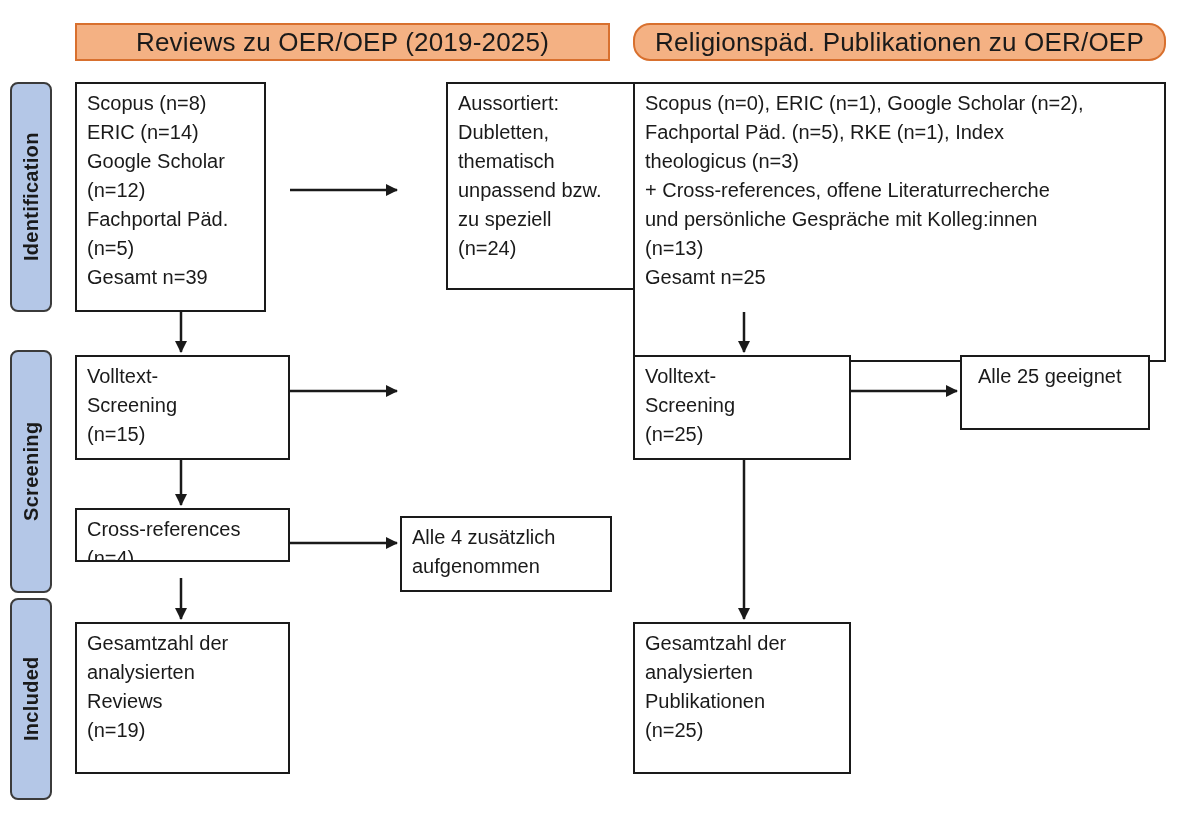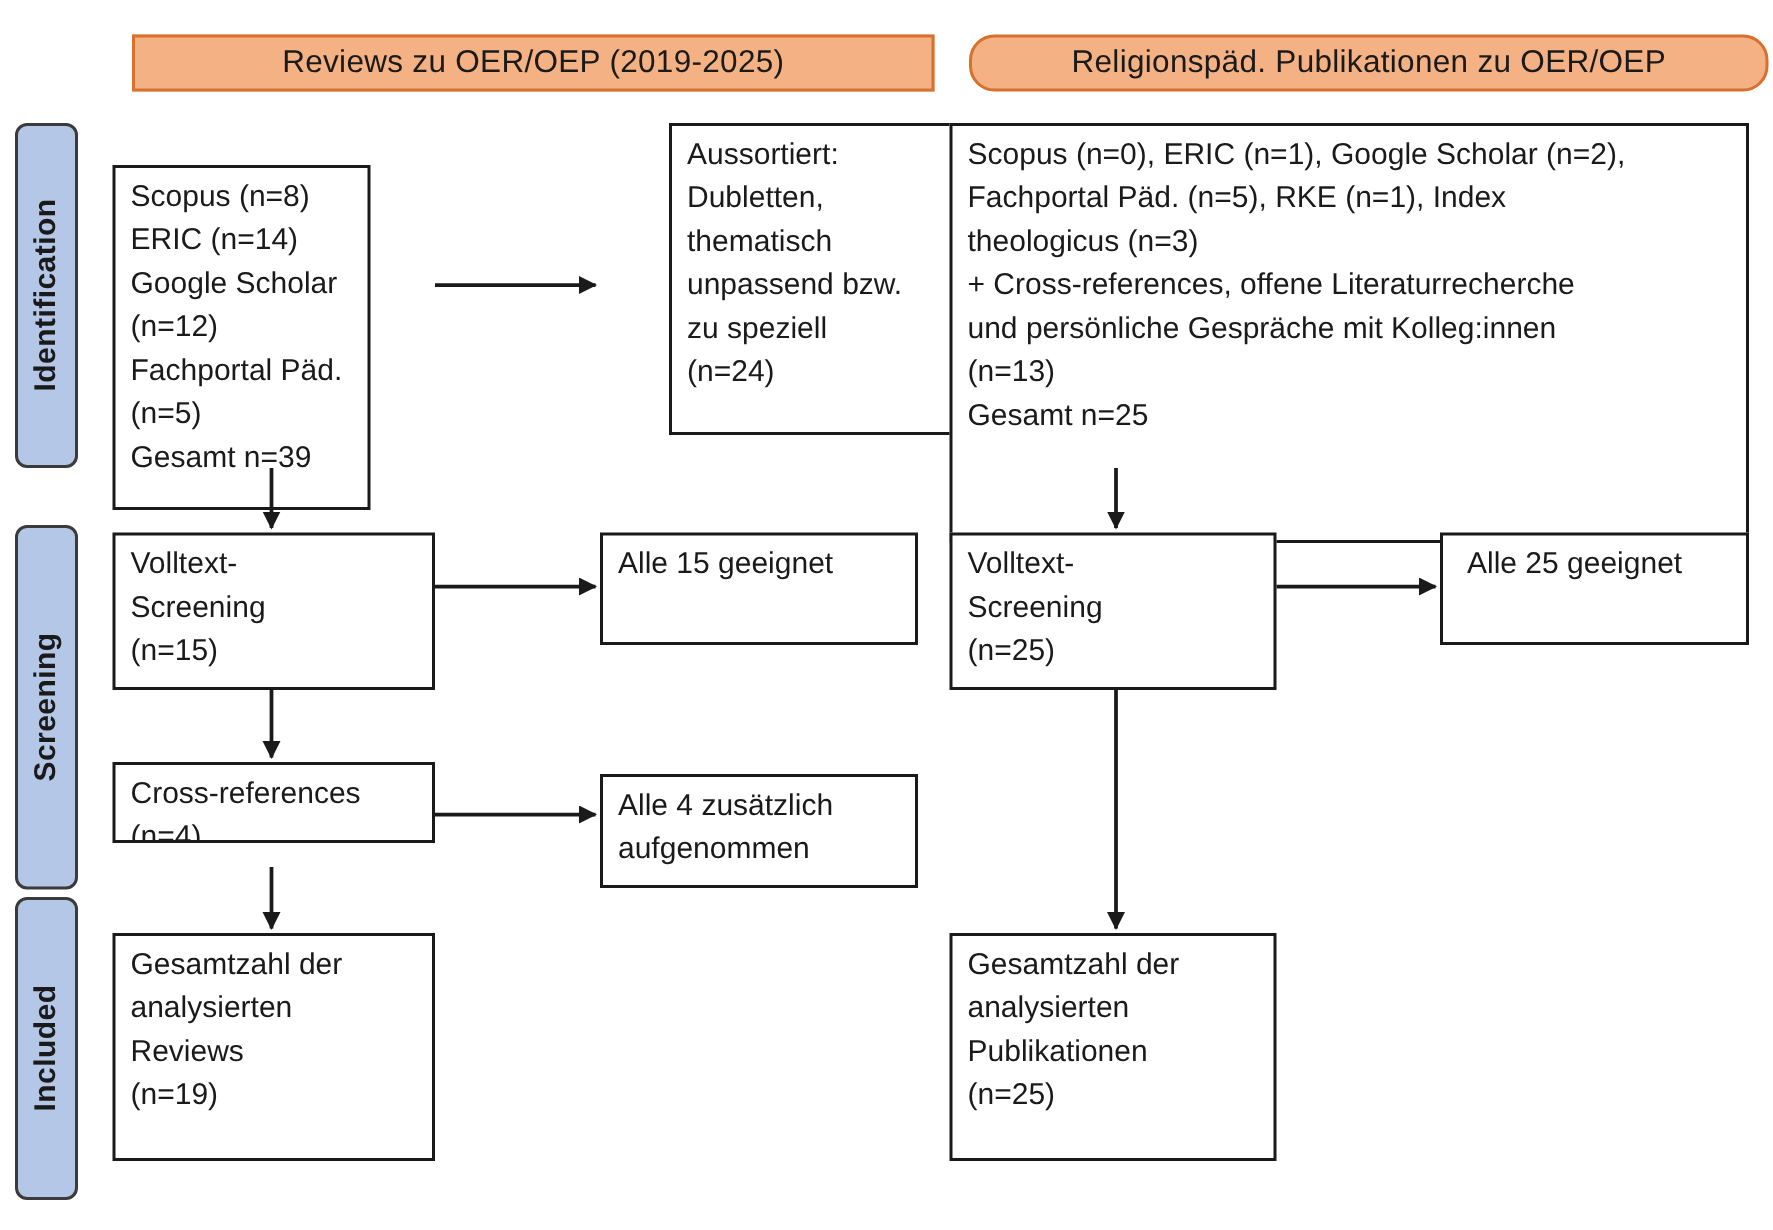--- a/index.html
+++ b/index.html
@@ -17,23 +17,22 @@
 
   
   .col-header {
     position: absolute;
     height: 38px;
     background: var(--header-fill, #F4B183);
     border: 2px solid var(--header-border, #D8702E);
     display: flex;
     align-items: center;
     justify-content: center;
-    font-size: 21px;
+    font-size: 26px;
     letter-spacing: 0.2px;
-    margin-left: 13px;
   }
   #hdr-reviews { left: 75px; top: 23px; width: 535px; }
   #hdr-relpaed { left: 633px; top: 23px; width: 533px; border-radius: 17px; }
 
   
   .stage {
     position: absolute;
     left: 10px;
     width: 42px;
     background: var(--stage-fill, #B4C7E7);
@@ -56,30 +55,30 @@
   .box {
     position: absolute;
     background: #ffffff;
     border: 2px solid var(--box-border, #1a1a1a);
     font-size: 20px;
     line-height: 1.45;
     padding: 5px 10px;
     white-space: pre-line;
     overflow: hidden;
   }
-  #box-rev-id        { left: 75px;  top: 82px;  width: 172px; height: 230px; margin-top: 28px; }
+  #box-rev-id        { left: 75px;  top: 82px;  width: 191px; height: 230px; }
   #box-rev-excl      { left: 400px; top: 82px;  width: 212px; height: 208px; margin-left: 46px; }
   #box-rev-scr       { left: 75px;  top: 355px; width: 215px; height: 105px; }
   #box-rev-scr-res   { left: 400px; top: 355px; width: 212px; height: 75px; }
   #box-rev-cross     { left: 75px;  top: 508px; width: 215px; height: 54px; }
   #box-rev-cross-res { left: 400px; top: 516px; width: 212px; height: 76px; }
   #box-rev-incl      { left: 75px;  top: 622px; width: 215px; height: 152px; }
   #box-rel-id        { left: 633px; top: 82px;  width: 533px; height: 280px; }
   #box-rel-scr       { left: 633px; top: 355px; width: 218px; height: 105px; }
-  #box-rel-scr-res   { left: 960px; top: 355px; width: 206px; height: 75px; padding-left: 16px; }
+  #box-rel-scr-res   { left: 960px; top: 355px; width: 190px; height: 75px; padding-left: 16px; }
   #box-rel-incl      { left: 633px; top: 622px; width: 218px; height: 152px; }
 
   
   .arrows {
     position: absolute;
     left: 0; top: 0;
     width: 1182px; height: 820px;
     pointer-events: none;
   }
   .arrows line {
@@ -108,21 +107,20 @@
 Gesamt n=39</div>
   <div class="box" id="box-rev-excl">Aussortiert:
 Dubletten,
 thematisch
 unpassend bzw.
 zu speziell
 (n=24)</div>
   <div class="box" id="box-rev-scr">Volltext-
 Screening
 (n=15)</div>
-  <div class="box" id="box-rev-scr-res">Alle 15 geeignet</div>
   <div class="box" id="box-rev-cross">Cross-references
 (n=4)</div>
   <div class="box" id="box-rev-cross-res">Alle 4 zusätzlich
 aufgenommen</div>
   <div class="box" id="box-rev-incl">Gesamtzahl der
 analysierten
 Reviews
 (n=19)</div>
 
   <div class="box" id="box-rel-id">Scopus (n=0), ERIC (n=1), Google Scholar (n=2),

